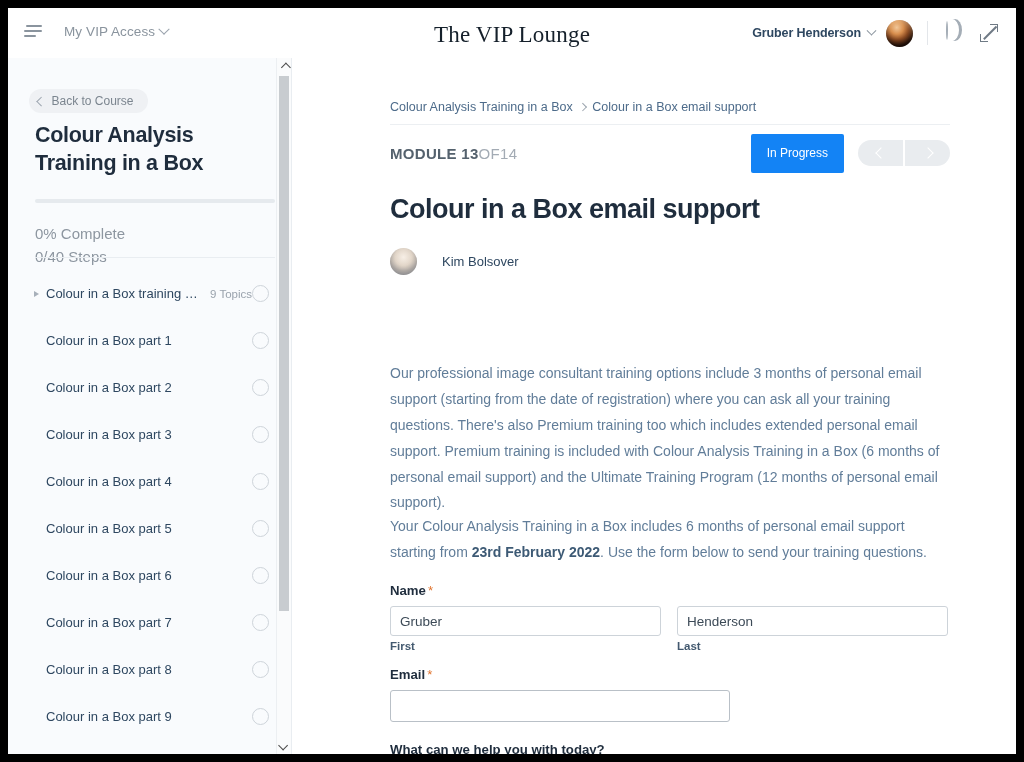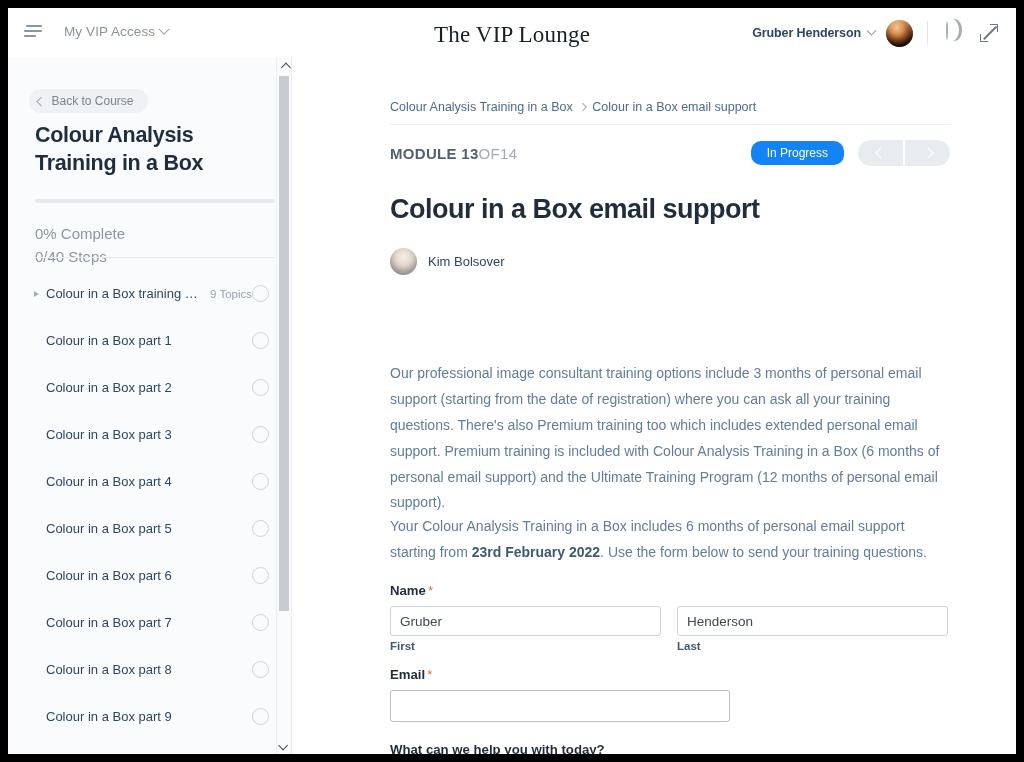--- a/index.html
+++ b/index.html
@@ -350,23 +350,23 @@
     font-weight: bold;
     color: #54616d;
     letter-spacing: 0.3px;
   }
   .module-label .of {
     font-weight: normal;
     color: #a3abb4;
   }
   .badge-progress {
     margin-left: auto;
-    height: 24px;
+    height: 39px;
     padding: 0 16px;
-    border-radius: 10px;
+    border-radius: 2px;
     background: #1383f5;
     color: #fff;
     font-size: 12px;
     display: flex;
     align-items: center;
     cursor: pointer;
   }
   .navbtns {
     margin-left: 14px;
     display: flex;
@@ -411,20 +411,21 @@
   .author-av {
     width: 27px; height: 27px;
     border-radius: 50%;
     background:
       radial-gradient(circle at 50% 34%, #f7efe6 0%, #e2d6c9 38%, #b9b2ab 62%, #9aa0a6 100%);
     box-shadow: inset 0 -4px 7px -3px rgba(90,90,100,.5);
   }
   .author-name {
     font-size: 13px;
     color: #2e4760;
+    margin-left: 14px;
   }
   .body-text {
     position: absolute;
     left: 98px;
     width: 562px;
     font-size: 14px;
     line-height: 1.85;
     color: #617d99;
   }
   .body-text.p1 { top: 303px; }

